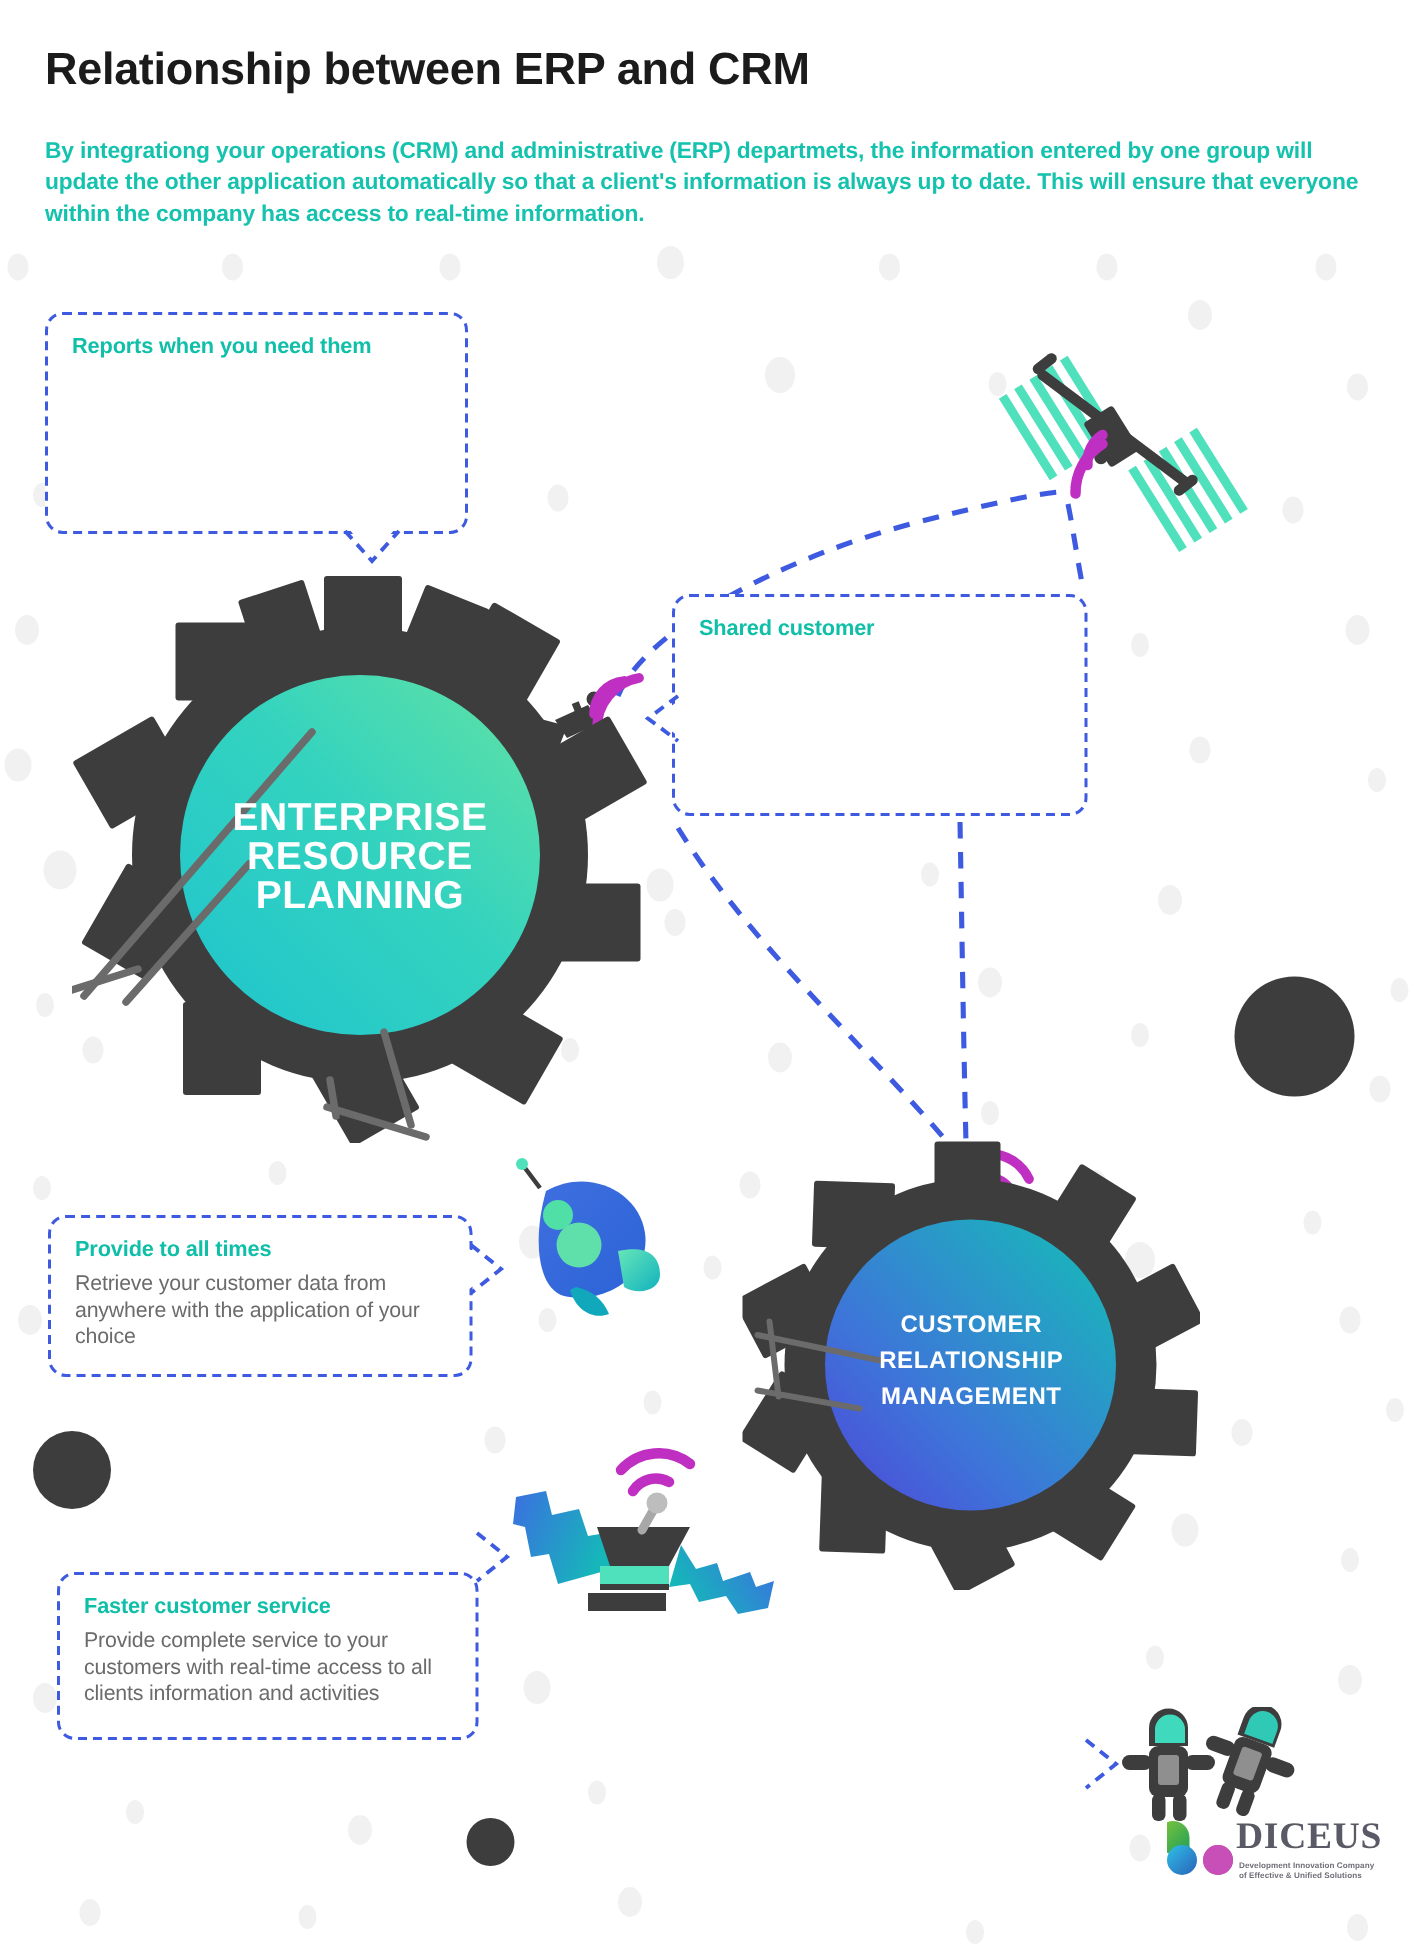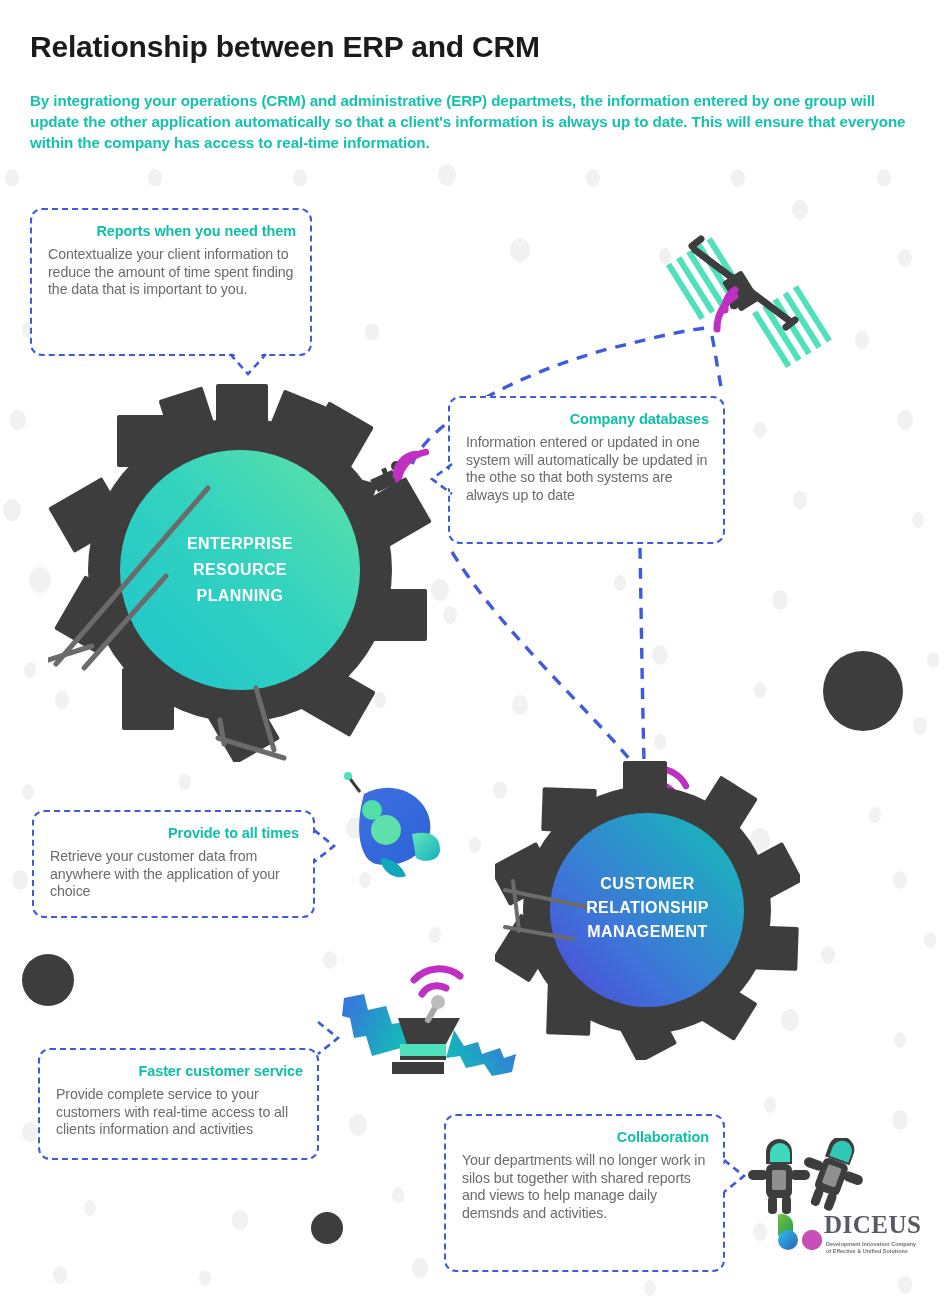--- a/index.html
+++ b/index.html
@@ -34,21 +34,21 @@
   .callout{
     position:absolute;z-index:5;
     background:#ffffff;
     border:2px dashed #3d5ae0;
     border-radius:12px;
     box-sizing:border-box;
     padding:12px 14px 12px 16px;
   }
   .callout-title{
     font-size:14.5px;font-weight:bold;color:#0fbfa8;
-    line-height:18px;margin:0 0 6px 0;letter-spacing:-0.1px;text-align:right;
+    line-height:18px;margin:0 0 6px 0;letter-spacing:-0.1px;
   }
   .callout-body{
     font-size:14.2px;color:#6b6b6b;line-height:17.5px;
     letter-spacing:-0.1px;font-weight:normal;
   }
   
   .tail{position:absolute;width:26px;height:26px;z-index:6;}
 
   
   #callout-reports{left:30px;top:208px;width:282px;height:148px;}
@@ -59,21 +59,21 @@
 
   
   .hub{position:absolute;z-index:4;}
   .hub-label{
     position:absolute;left:0;top:0;width:100%;height:100%;
     display:flex;flex-direction:column;align-items:center;justify-content:center;
     color:#ffffff;font-weight:bold;text-align:center;
     letter-spacing:0.4px;pointer-events:none;
   }
   #erp-hub{left:48px;top:378px;width:384px;height:384px;}
-  #erp-hub .hub-label{font-size:16px;line-height:26px;}
+  #erp-hub .hub-label{font-size:26px;line-height:26px;}
   #crm-hub{left:495px;top:755px;width:305px;height:305px;}
   #crm-hub .hub-label{font-size:16px;line-height:24px;}
 
   
   .art{position:absolute;z-index:3;}
   #satellite-top{left:655px;top:212px;width:190px;height:160px;}
   #rocket{left:340px;top:772px;width:112px;height:114px;}
   #satellite-dish{left:342px;top:962px;width:175px;height:120px;}
   #astronauts{left:744px;top:1138px;width:124px;height:84px;}
   #connectors{left:0;top:0;width:950px;height:1305px;z-index:2;}
@@ -405,30 +405,28 @@
       <rect x="98" y="28" width="20" height="10" rx="5"></rect>
       <rect x="76" y="54" width="9" height="18" rx="4"></rect>
       <rect x="90" y="54" width="9" height="18" rx="4"></rect>
     </g>
     <path d="M78,11 a10,10 0 0 1 20,0 l0,9 l-20,0 z" fill="#2fc9b6" transform="rotate(20 88 40)"></path>
     <rect x="80" y="28" width="14" height="20" rx="2" fill="#8f8f8f" transform="rotate(20 88 40)"></rect>
   </svg>
 
   <div id="callout-reports" class="callout">
     <div class="callout-title">Reports when you need them</div>
-    <div class="callout-body">Contextualize your client information to reduce the amount of time spent finding the data that is important to you.</div>
   </div>
   <svg class="tail" style="left:228px;top:352px;width:40px;height:26px;" viewBox="0 0 40 26">
     <path d="M2,2 L20,22 L38,2" fill="none" stroke="#3d5ae0" stroke-width="2.6" stroke-dasharray="7 5"></path>
     <path d="M4,0 L36,0 L20,18 Z" fill="#ffffff"></path>
   </svg>
 
   <div id="callout-shared" class="callout">
-    <div class="callout-title">Company databases</div>
-    <div class="callout-body">Information entered or updated in one system will automatically be updated in the othe so that both systems are always up to date</div>
+    <div class="callout-title">Shared customer</div>
   </div>
   <svg class="tail" style="left:430px;top:462px;width:24px;height:34px;" viewBox="0 0 24 34">
     <path d="M22,2 L2,17 L22,32" fill="none" stroke="#3d5ae0" stroke-width="2.6" stroke-dasharray="7 5"></path>
     <path d="M24,4 L24,30 L6,17 Z" fill="#ffffff"></path>
   </svg>
 
   <div id="callout-access" class="callout">
     <div class="callout-title">Provide to all times</div>
     <div class="callout-body">Retrieve your customer data from anywhere with the application of your choice</div>
   </div>
@@ -439,24 +437,20 @@
 
   <div id="callout-faster" class="callout">
     <div class="callout-title">Faster customer service</div>
     <div class="callout-body">Provide complete service to your customers with real-time access to all clients information and activities</div>
   </div>
   <svg class="tail" style="left:316px;top:1020px;width:26px;height:36px;" viewBox="0 0 26 36">
     <path d="M2,2 L22,18 L2,34" fill="none" stroke="#3d5ae0" stroke-width="2.6" stroke-dasharray="7 5"></path>
     <path d="M0,4 L0,32 L18,18 Z" fill="#ffffff"></path>
   </svg>
 
-  <div id="callout-collab" class="callout">
-    <div class="callout-title">Collaboration</div>
-    <div class="callout-body">Your departments will no longer work in silos but together with shared reports and views to help manage daily demsnds and activities.</div>
-  </div>
   <svg class="tail" style="left:722px;top:1158px;width:26px;height:36px;" viewBox="0 0 26 36">
     <path d="M2,2 L22,18 L2,34" fill="none" stroke="#3d5ae0" stroke-width="2.6" stroke-dasharray="7 5"></path>
     <path d="M0,4 L0,32 L18,18 Z" fill="#ffffff"></path>
   </svg>
 
   <div id="logo">
     <svg width="44" height="52" viewBox="0 0 44 52" style="position:absolute;left:0;top:0;">
       <defs>
         <linearGradient id="lgGreen" x1="0%" y1="0%" x2="100%" y2="100%">
           <stop offset="0%" stop-color="#86c83a"></stop>

